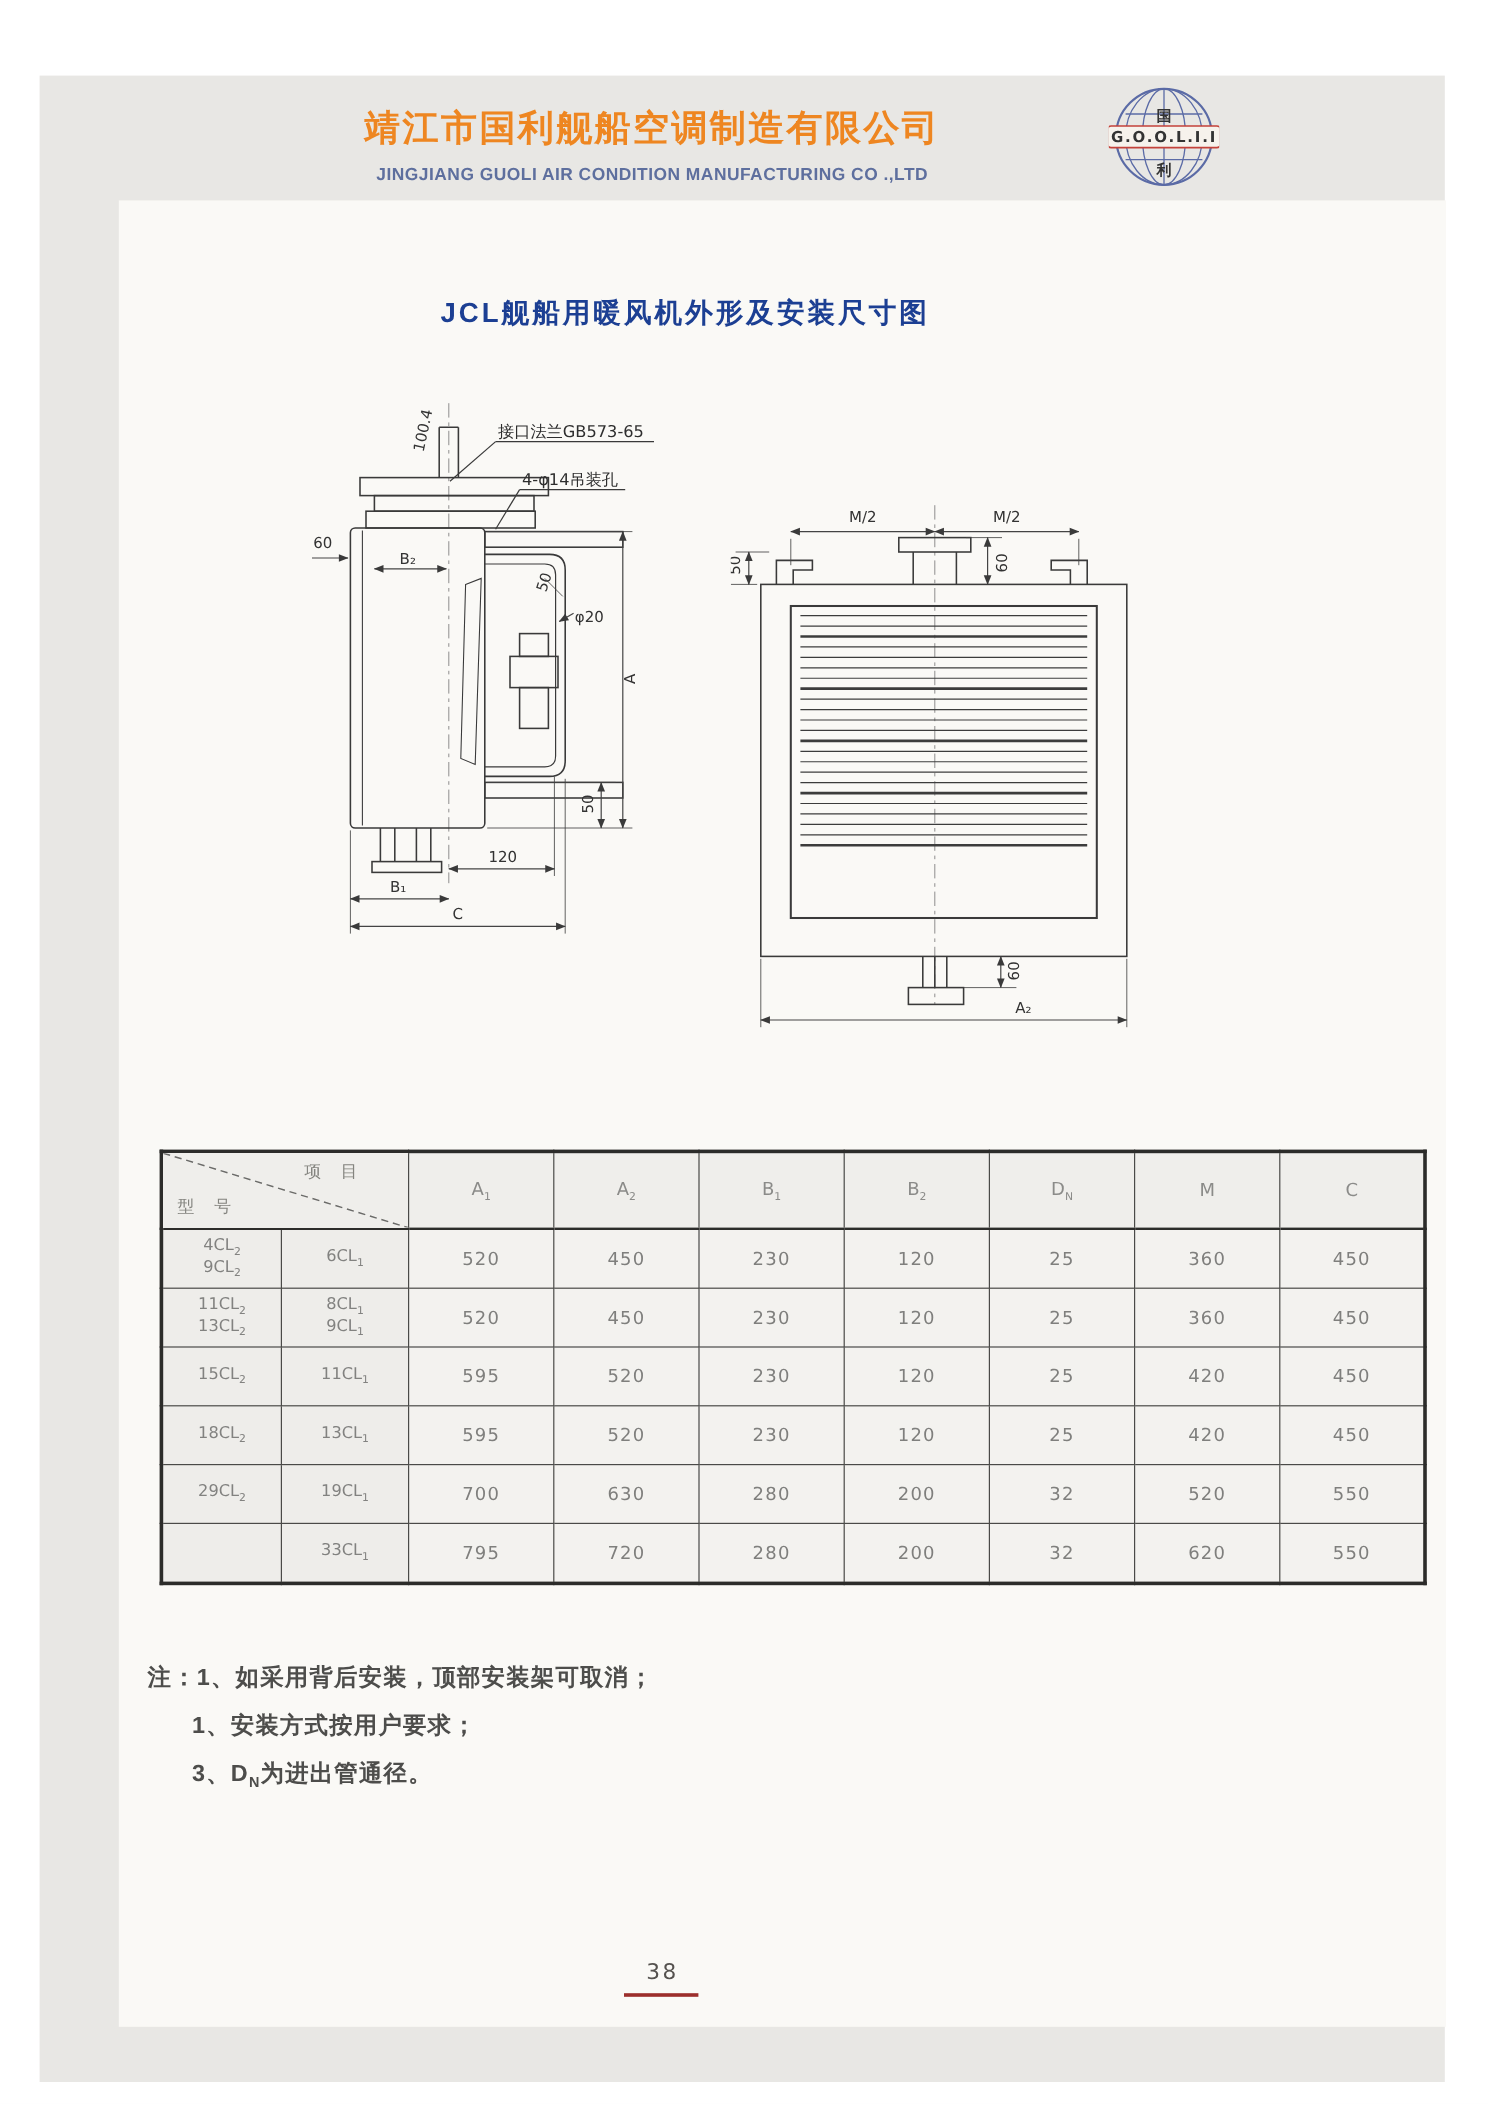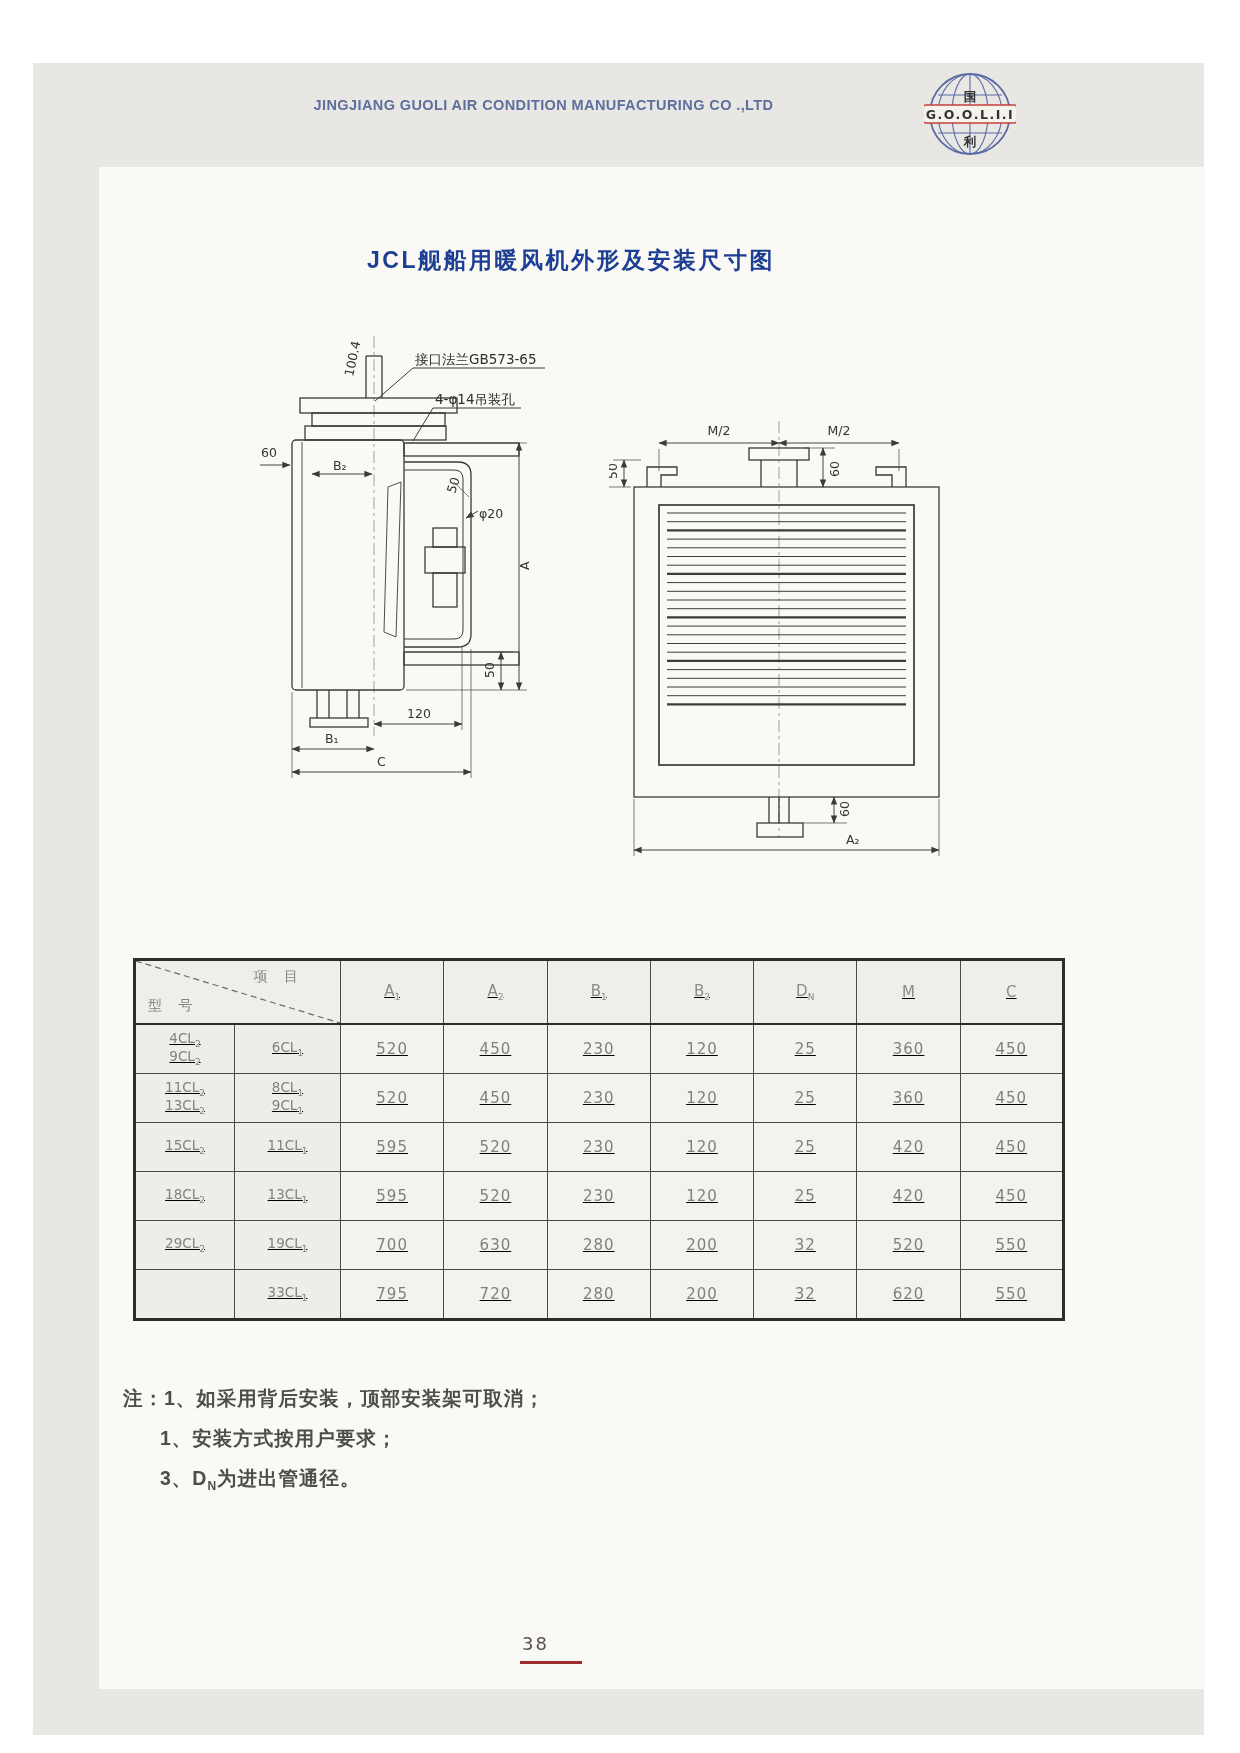--- a/index.html
+++ b/index.html
@@ -18,53 +18,54 @@
   .title{position:absolute;left:268px;top:78px;margin:0;font-size:23px;font-weight:bold;
          color:#1c3f93;letter-spacing:2.5px;}
 
   
   .drawing-left{position:absolute;left:158px;top:155px;}
   .drawing-right{position:absolute;left:510px;top:248px;}
   svg text{font-family:"DejaVu Sans",sans-serif;font-size:12.5px;fill:#333;}
   svg text.cjk{font-size:13.5px;fill:#2e2e2e;}
 
   
-  .dim-table{position:absolute;left:34px;top:791px;width:932px;border-collapse:collapse;
-             table-layout:fixed;font-family:"DejaVu Sans",sans-serif;text-decoration:underline;}
+  .dim-table{position:absolute;left:34px;top:791px;width:1056px;border-collapse:collapse;
+             table-layout:fixed;font-family:"DejaVu Sans",sans-serif;}
   .dim-table th,.dim-table td{border:1px solid #4a4a48;text-align:center;vertical-align:middle;}
   .dim-table{border:3px solid #2c2c2a;}
   .dim-table thead th{height:60px;color:#8b8b89;font-weight:normal;font-size:15px;
                       background:#efeeeb;border-bottom:2px solid #2c2c2a;}
   .dim-table td{height:46px;background:#f3f2ef;}
   .model-cell{color:#828280;font-size:13.5px;line-height:1.15;background:#eeedea !important;}
   .value-cell{color:#7f7f7d;font-size:15px;letter-spacing:1px;}
   .dim-table sub{font-size:9px;}
   th.corner{position:relative;background:#efeeeb;}
   th.corner .diag{position:absolute;left:0;top:0;width:100%;height:100%;}
   .corner-top{position:absolute;top:7px;right:36px;color:#84847f;font-size:14px;letter-spacing:6px;}
   .corner-bottom{position:absolute;bottom:8px;left:12px;color:#84847f;font-size:14px;letter-spacing:6px;}
 
   
   .notes{position:absolute;left:24px;top:1211px;font-size:19.5px;font-weight:600;color:#4d4d4b;
          letter-spacing:1px;line-height:40px;}
   .note-line.indent{margin-left:37px;}
   .notes sub{font-size:12px;}
 
   
-  .pageno{position:absolute;left:423px;top:1466px;width:60px;text-align:left;
+  .pageno{position:absolute;left:423px;top:1466px;width:60px;text-align:center;
           font-size:18px;color:#55524f;letter-spacing:2px;font-family:"DejaVu Sans",sans-serif;}
   .pageno-line{position:absolute;left:421px;top:1494px;width:62px;height:3px;background:#9c2f2c;}
 </style>
 </head>
 <body>
 
 <div class="page">
   <div class="scan">
 
     <div class="company">
+      <div class="company-cn">靖江市国利舰船空调制造有限公司</div>
       <div class="company-en">JINGJIANG GUOLI AIR CONDITION MANUFACTURING CO .,LTD</div>
     </div>
 
     <svg class="logo" width="92" height="96" viewBox="0 0 92 96">
       <g stroke="#5b6ba6" fill="none" stroke-width="1.8">
         <circle cx="46" cy="48" r="40"></circle>
         <ellipse cx="46" cy="48" rx="18" ry="40" stroke-width="1.1"></ellipse>
         <ellipse cx="46" cy="48" rx="32" ry="40" stroke-width="1.1"></ellipse>
         <line x1="46" y1="8" x2="46" y2="88" stroke-width="1.1"></line>
         <line x1="14" y1="29" x2="78" y2="29" stroke-width="1.1"></line>

